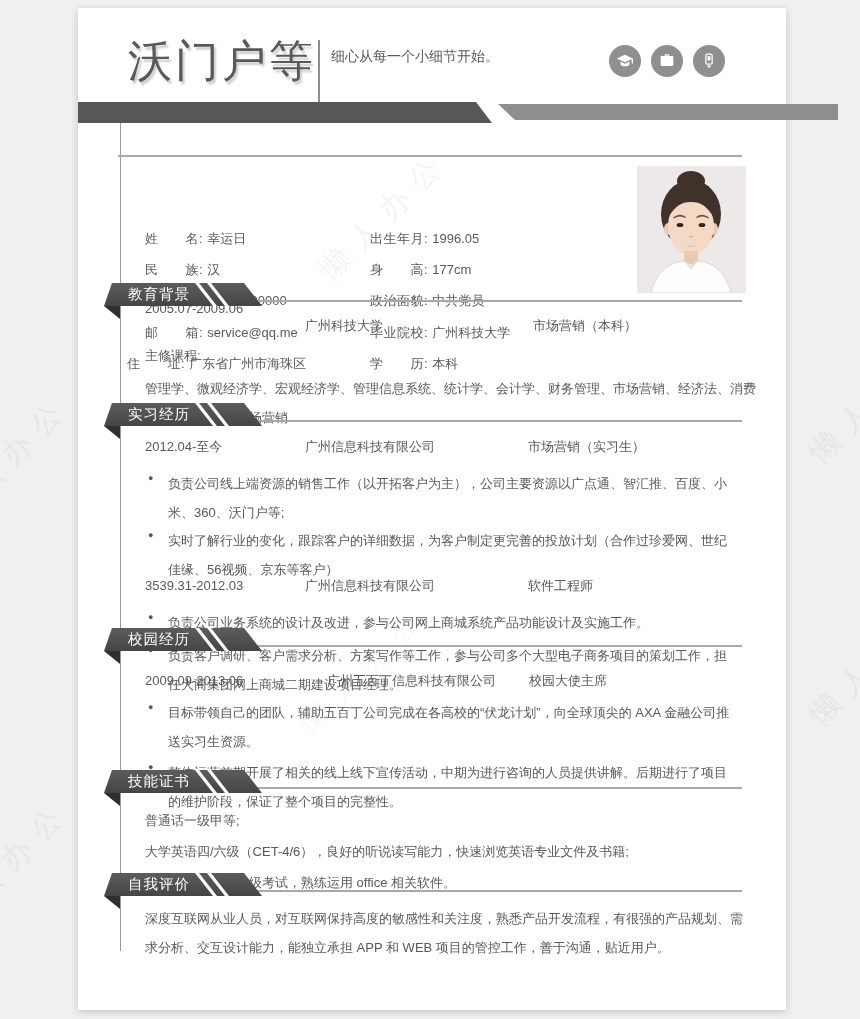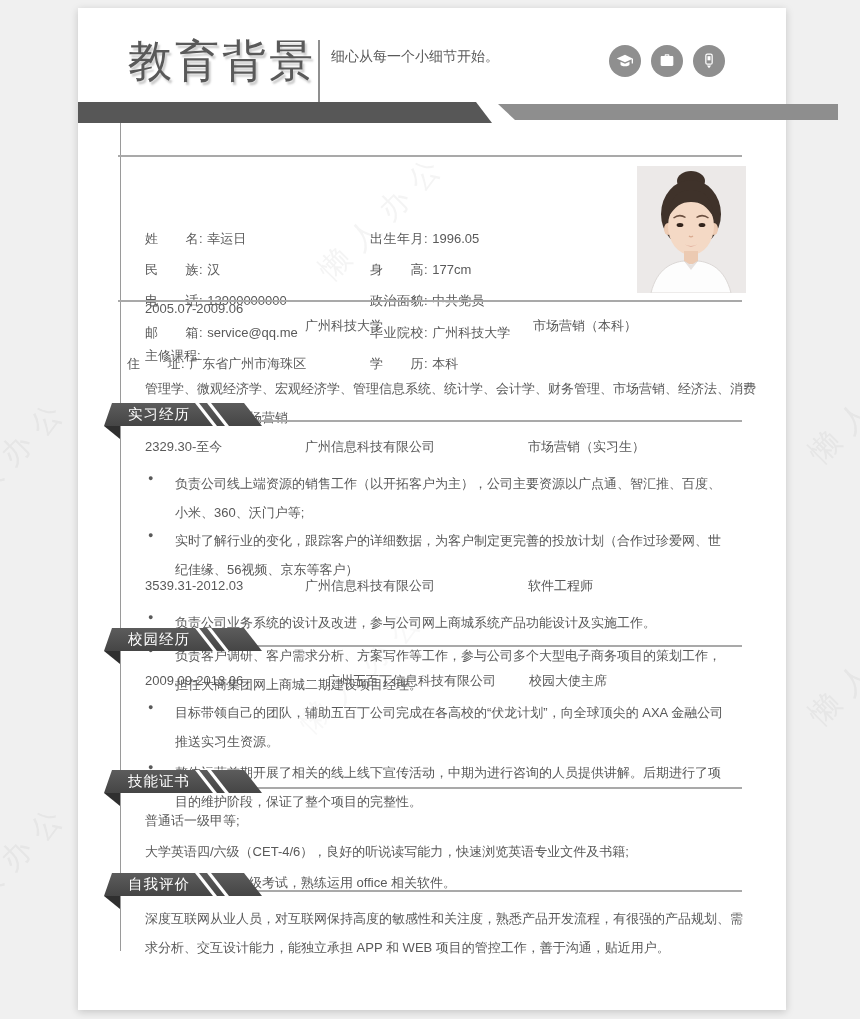--- a/index.html
+++ b/index.html
@@ -49,37 +49,37 @@
   .stripe { position:absolute; top:0; width:4px; height:23px; background:#ffffff; transform:skewX(38deg); z-index:2; }
   .stripe.s1 { left:100px; } .stripe.s2 { left:112px; }
   .ribbon-fold { position:absolute; left:0; top:23px; width:16px; height:13px; background:#2f2f2f;
     clip-path:polygon(0 0,100% 0,100% 100%); }
   .sec-line { position:absolute; left:40px; width:624px; height:2px; background:#a9a9a9; z-index:22; }
   
   .t { position:absolute; font-size:13px; color:#595959; white-space:nowrap; z-index:10; line-height:17px; }
   .blk { position:absolute; font-size:13px; color:#595959; line-height:29px; z-index:10; }
   .bullet { position:absolute; left:70px; width:585px; z-index:10; }
   .bullet .dot { position:absolute; left:0; top:4px; font-size:9px; color:#595959; }
-  .bullet .btext { margin-left:27px; font-size:13px; color:#595959; line-height:29px; }
+  .bullet .btext { margin-left:20px; font-size:13px; color:#595959; line-height:29px; }
   .flabel { letter-spacing:.5px; }
   .flabel::after { content:": "; }
   
   .photo { position:absolute; left:559px; top:158px; width:109px; height:127px; z-index:15; }
   
   .wm-layer { position:absolute; inset:0; overflow:hidden; z-index:60; pointer-events:none; }
   .wm { position:absolute; font-size:30px; letter-spacing:12px; color:rgba(100,100,100,.07);
     transform:rotate(-45deg); white-space:nowrap; }
   .wm.faint { color:rgba(100,100,100,.045); }
 </style>
 </head>
 <body>
 
 <div class="page">
 
-  <div class="rtitle">教育背景</div>
+  <div class="rtitle">沃门户等</div>
   <div class="hdr-divider"></div>
   <div class="tagline">细心从每一个小细节开始。</div>
 
   <div class="hdr-icon" style="left:531px">
     <svg viewBox="0 0 24 24">
         <path fill="#fff" d="M12 4.5 2 9l10 4.5L20 9.9V15h1.6V9.3L12 4.5z"></path>
         <path fill="#fff" d="M6.6 12.8v3.3c0 1.3 2.4 2.3 5.4 2.3s5.4-1 5.4-2.3v-3.3L12 15.2l-5.4-2.4z"></path>
       </svg>
   </div>
   <div class="hdr-icon" style="left:573px">
@@ -92,20 +92,26 @@
         <rect x="8.2" y="3.8" width="7.6" height="12" rx="1.8" fill="none" stroke="#fff" stroke-width="1.5"></rect>
         <rect x="10.2" y="6.2" width="3.6" height="5" fill="#fff"></rect>
         <path d="M9.4 17.4h5.2L12 20.6z" fill="#fff"></path>
       </svg>
   </div>
 
   <div class="band-dark"></div>
   <div class="band-light"></div>
   <div class="vline"></div>
 
+  <div class="ribbon" style="top:275px">
+    <div class="ribbon-body">教育背景</div>
+    <span class="stripe s1"></span>
+    <span class="stripe s2"></span>
+    <div class="ribbon-fold"></div>
+  </div>
   <div class="ribbon" style="top:395px">
     <div class="ribbon-body">实习经历</div>
     <span class="stripe s1"></span>
     <span class="stripe s2"></span>
     <div class="ribbon-fold"></div>
   </div>
   <div class="ribbon" style="top:620px">
     <div class="ribbon-body">校园经历</div>
     <span class="stripe s1"></span>
     <span class="stripe s2"></span>
@@ -162,21 +168,21 @@
   <div class="t" style="left:292px;top:316px"><span class="flabel">毕业院校</span><span>广州科技大学</span></div>
   <div class="t" style="left:49px;top:347px"><span class="flabel">住　　址</span><span>广东省广州市海珠区</span></div>
   <div class="t" style="left:292px;top:347px"><span class="flabel">学　　历</span><span>本科</span></div>
 
   <div class="t" style="left:67px;top:292px">2005.07-2009.06</div>
   <div class="t" style="left:227px;top:309px">广州科技大学</div>
   <div class="t" style="left:455px;top:309px">市场营销（本科）</div>
   <div class="t" style="left:67px;top:339px">主修课程:</div>
   <div class="blk" style="left:67px;top:366px;width:614px">管理学、微观经济学、宏观经济学、管理信息系统、统计学、会计学、财务管理、市场营销、经济法、消费者行为学、国际市场营销</div>
 
-  <div class="t" style="left:67px;top:430px">2329.30-至今</div>
+  <div class="t" style="left:67px;top:430px">2012.04-至今</div>
   <div class="t" style="left:227px;top:430px">广州信息科技有限公司</div>
   <div class="t" style="left:450px;top:430px">市场营销（实习生）</div>
   <div class="bullet" style="top:461px">
       <span class="dot">●</span>
       <div class="btext">负责公司线上端资源的销售工作（以开拓客户为主），公司主要资源以广点通、智汇推、百度、小米、360、沃门户等;</div>
     </div>
   <div class="bullet" style="top:518px">
       <span class="dot">●</span>
       <div class="btext">实时了解行业的变化，跟踪客户的详细数据，为客户制定更完善的投放计划（合作过珍爱网、世纪佳缘、56视频、京东等客户）</div>
     </div>

